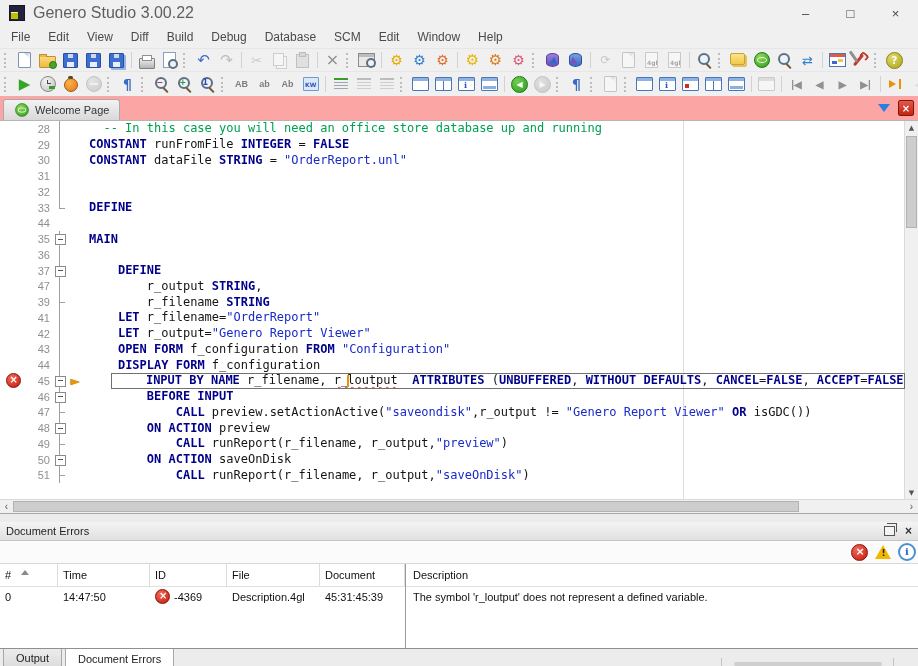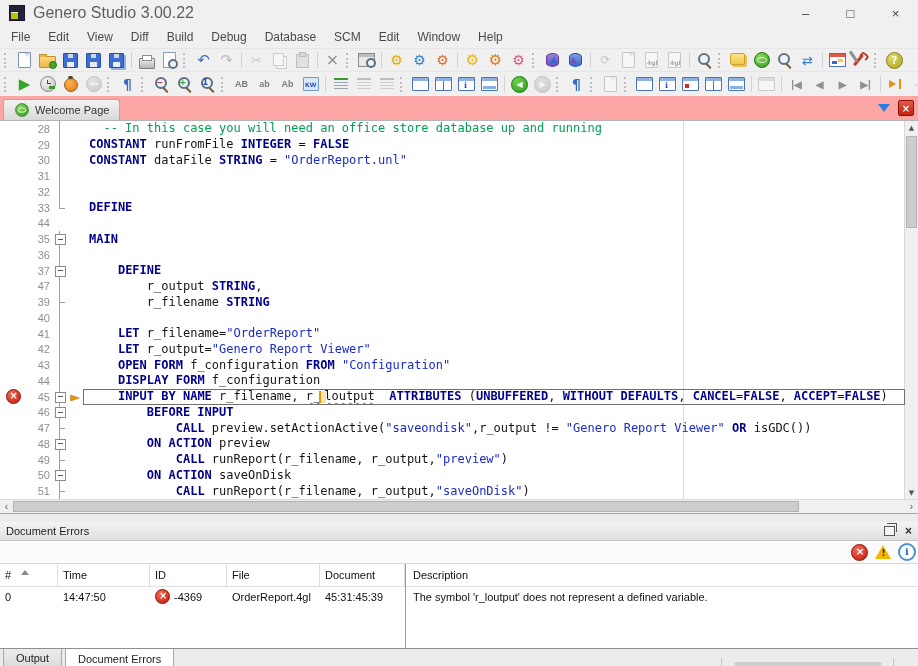--- a/index.html
+++ b/index.html
@@ -108,21 +108,21 @@
   .editor{height:378px;background:#fff;position:relative;overflow:hidden;}
   .edlines{position:absolute;left:0;top:0;right:13px;bottom:0;}
   .margin-line{position:absolute;left:683px;top:0;bottom:0;width:1px;background:#dcdcdc;z-index:0;}
   .code-line{display:flex;height:15.75px;align-items:center;position:relative;z-index:1;}
   .m-marker{width:26px;height:100%;flex:0 0 auto;display:flex;align-items:center;justify-content:center;}
   .m-num{width:24px;flex:0 0 auto;text-align:right;color:#8f8f8f;font:11px "Liberation Sans",sans-serif;padding-right:3px;}
   .m-fold{width:14px;height:100%;flex:0 0 auto;position:relative;}
   .m-arrow{width:16px;height:100%;flex:0 0 auto;display:flex;align-items:center;justify-content:center;}
   .code-text{flex:1;height:100%;display:flex;align-items:center;white-space:pre;
              font:12px/15px "DejaVu Sans Mono",monospace;padding-left:6px;overflow:hidden;}
-  .code-line.cur .code-text{outline:1px solid #707070;outline-offset:-1px;}
+  .code-line.cur .code-text{outline:1px solid #707070;outline-offset:-1px;margin-left:28px;}
   .ck{color:#00008b;font-weight:bold;}
   .ct{color:#141414;}
   .cs{color:#1a2ac8;}
   .cc{color:#00a050;}
   .ce{color:#141414;text-decoration:underline wavy #e03030 1px;text-underline-offset:2px;}
   .caret{display:inline-block;width:5px;height:12px;background:#ffe0b0;border-left:2px solid #e8940a;margin:0 -2px 0 -1px;vertical-align:-2px;}
   .errico{width:13px;height:13px;border-radius:50%;background:radial-gradient(circle at 35% 30%,#f06a5a,#c41808);
           border:1px solid #8a0f06;position:relative;}
   .errico::after{content:"×";position:absolute;left:3px;top:-0.5px;color:#fff;font:bold 10px "DejaVu Sans",sans-serif;}
   .curarrow{color:#e8940a;font-size:12px;text-shadow:0 0 1px #7a5500;font-family:"DejaVu Sans",sans-serif;}
@@ -553,27 +553,20 @@
         </div>
         <div class="code-line">
           <span class="m-marker"></span>
           <span class="m-num">39</span>
           <span class="m-fold f-t"></span>
           <span class="m-arrow"></span>
           <span class="code-text"><span class="ct">        r_filename </span><span class="ck">STRING</span></span>
         </div>
         <div class="code-line">
           <span class="m-marker"></span>
-          <span class="m-num">40</span>
-          <span class="m-fold f-l"></span>
-          <span class="m-arrow"></span>
-          <span class="code-text"></span>
-        </div>
-        <div class="code-line">
-          <span class="m-marker"></span>
           <span class="m-num">41</span>
           <span class="m-fold f-l"></span>
           <span class="m-arrow"></span>
           <span class="code-text"><span class="ct">    </span><span class="ck">LET</span><span class="ct"> r_filename=</span><span class="cs">"OrderReport"</span></span>
         </div>
         <div class="code-line">
           <span class="m-marker"></span>
           <span class="m-num">42</span>
           <span class="m-fold f-l"></span>
           <span class="m-arrow"></span>
@@ -710,21 +703,21 @@
             <span>0</span>
           </span>
           <span class="tcell">
             <span>14:47:50</span>
           </span>
           <span class="tcell">
             <span class="errico-sm"></span>
             <span>-4369</span>
           </span>
           <span class="tcell">
-            <span>OrderReport.4gl</span>
+            <span>Description.4gl</span>
           </span>
           <span class="tcell">
             <span>45:31:45:39</span>
           </span>
           <span class="tcell">
             <span>The symbol 'r_loutput' does not represent a defined variable.</span>
           </span>
         </div>
       </div>
     <div class="desc-line"></div>

